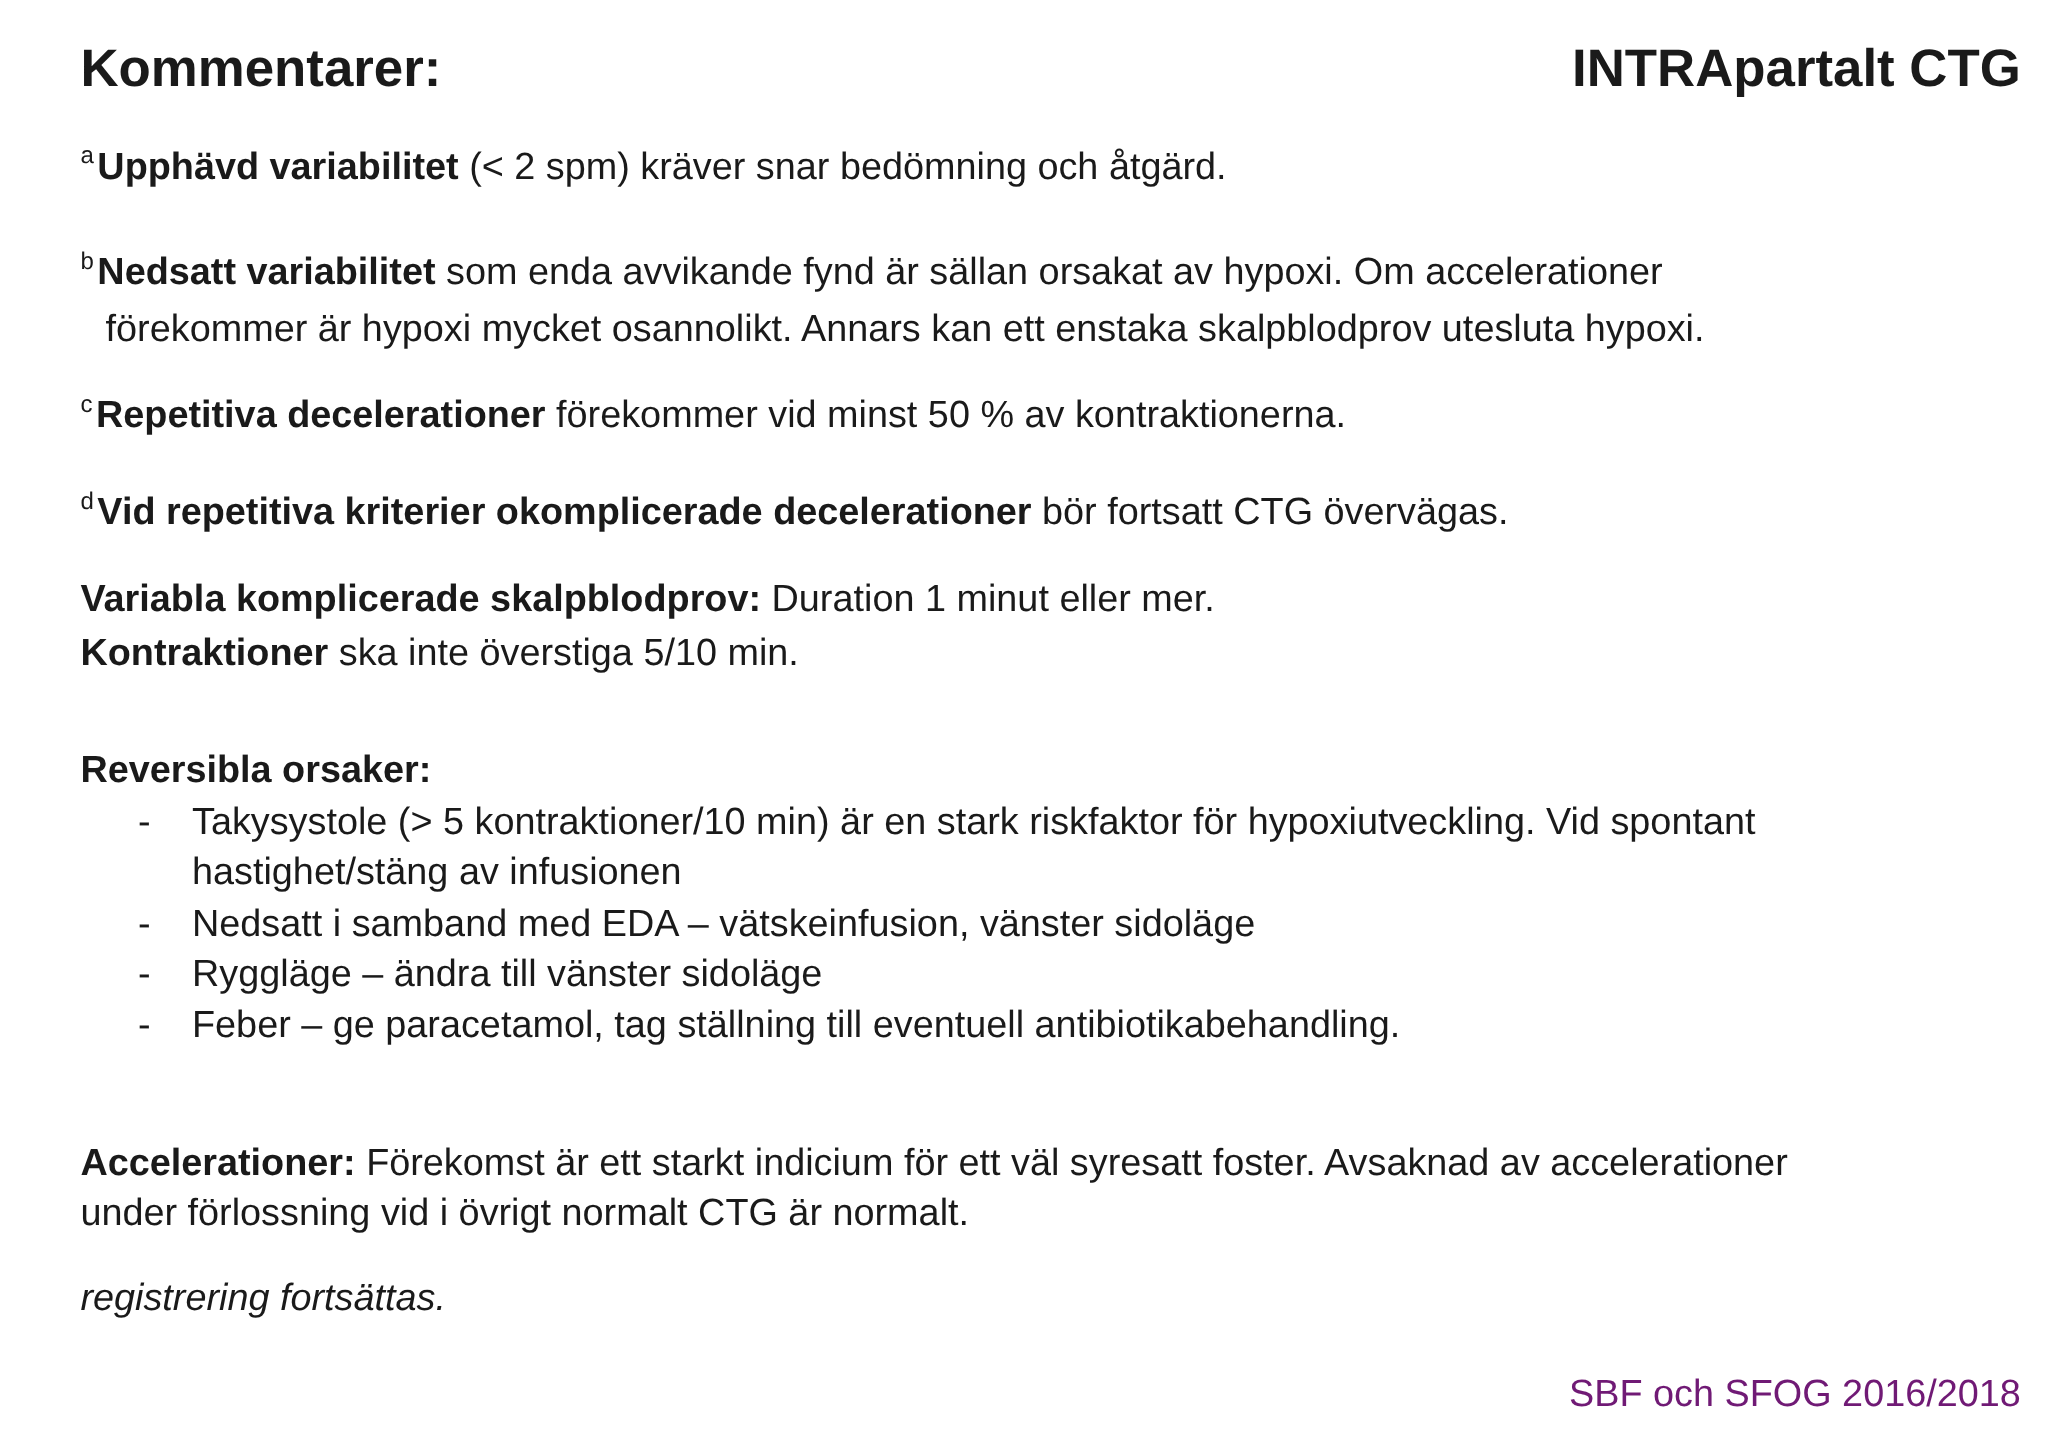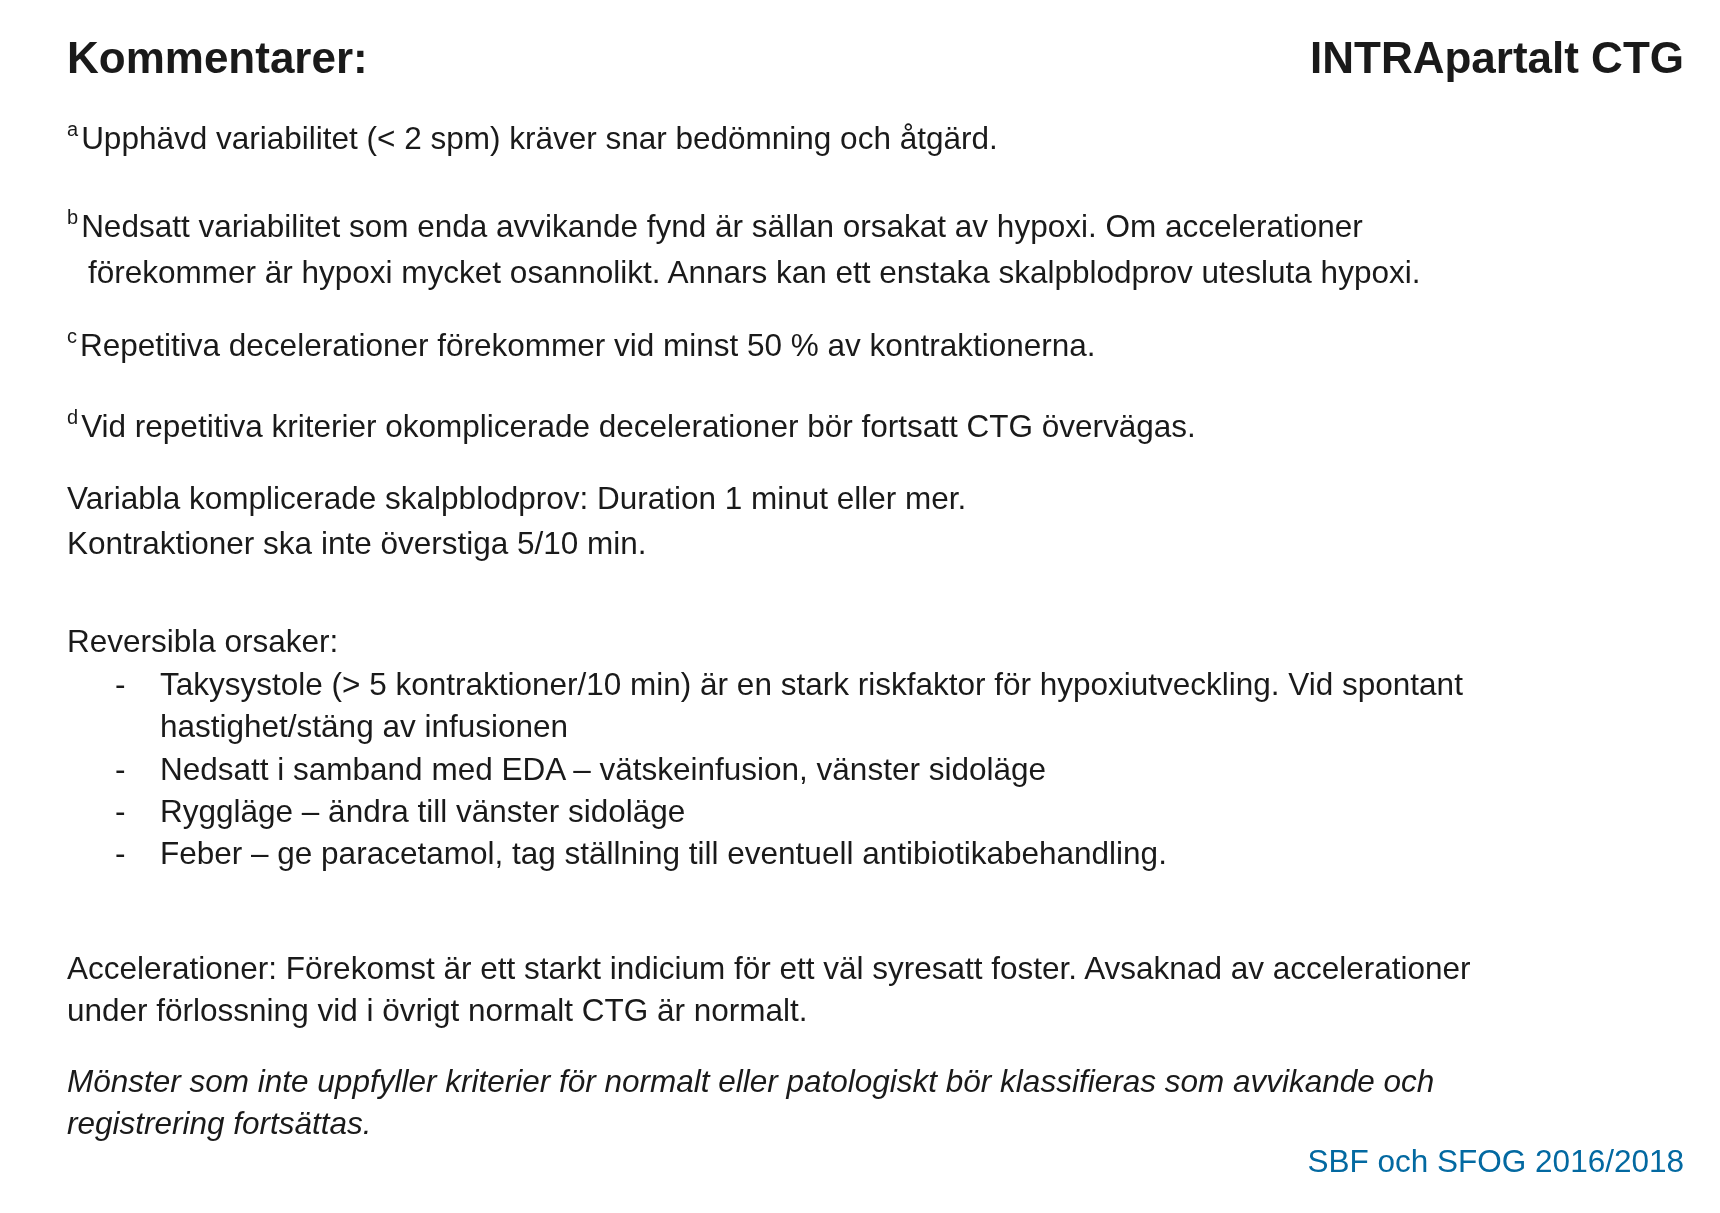--- a/index.html
+++ b/index.html
@@ -5,26 +5,26 @@
     html, body { margin: 0; padding: 0; background: #ffffff; }
     body { width: 1720px; height: 1213px; position: relative; overflow: hidden;
            font-family: "Liberation Sans", "DejaVu Sans", sans-serif; color: #1a1a1a; }
     .abs { position: absolute; white-space: nowrap; }
     .title { font-size: 44px; font-weight: bold; line-height: 52px; }
     .doc-title { right: 36px; top: 32px; }
     .main-title { left: 67px; top: 32px; }
     .p { font-size: 31.5px; line-height: 42px; left: 67px; }
     .sup { font-size: 20px; position: relative; top: -13px; margin-right: 3px; }
     .cont { padding-left: 21px; }
-    b { font-weight: normal; }
+    b { font-weight: bold; }
     .italic { font-style: italic; }
     .bullet-list { position: absolute; left: 67px; font-size: 31.5px; line-height: 42.3px; }
     .bullet { position: relative; padding-left: 93px; white-space: nowrap; }
     .bullet .dash { position: absolute; left: 48px; top: 0; }
-    .source { font-size: 31.5px; color: #0369a1; right: 36px; top: 1140px; line-height: 42px; }
+    .source { font-size: 31.5px; color: #701a75; right: 36px; top: 1140px; line-height: 42px; }
   </style>
 </head>
 <body>
 
 <div class="abs title main-title">Kommentarer:</div>
 <div class="abs title doc-title">INTRApartalt CTG</div>
 
 <div class="abs p" style="top:117px;">
   <span class="sup">a</span><b>Upphävd variabilitet</b><span> (&lt; 2 spm) kräver snar bedömning och åtgärd.</span>
 </div>
@@ -73,17 +73,16 @@
     <div>Feber – ge paracetamol, tag ställning till eventuell antibiotikabehandling.</div>
   </div>
 </div>
 
 <div class="abs p" style="top:947px;">
   <div><b>Accelerationer:</b><span> Förekomst är ett starkt indicium för ett väl syresatt foster. Avsaknad av accelerationer</span></div>
   <div>under förlossning vid i övrigt normalt CTG är normalt.</div>
 </div>
 
 <div class="abs p italic" style="top:1060px;">
-  <div>Mönster som inte uppfyller kriterier för normalt eller patologiskt bör klassifieras som avvikande och</div>
   <div>registrering fortsättas.</div>
 </div>
 
 <div class="abs source">SBF och SFOG 2016/2018</div>
 
 </body></html>

